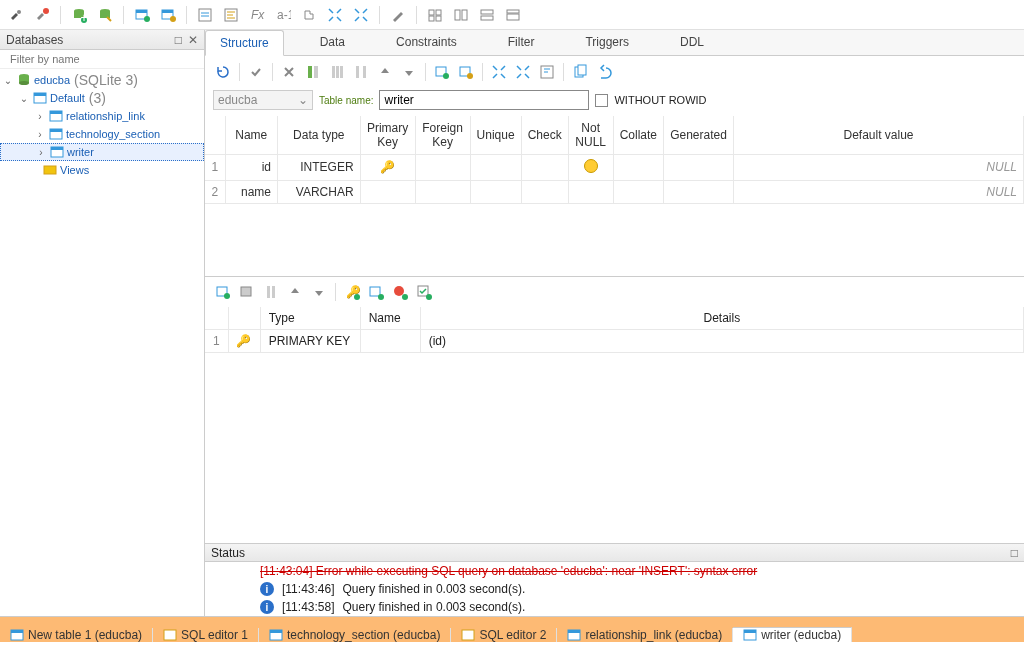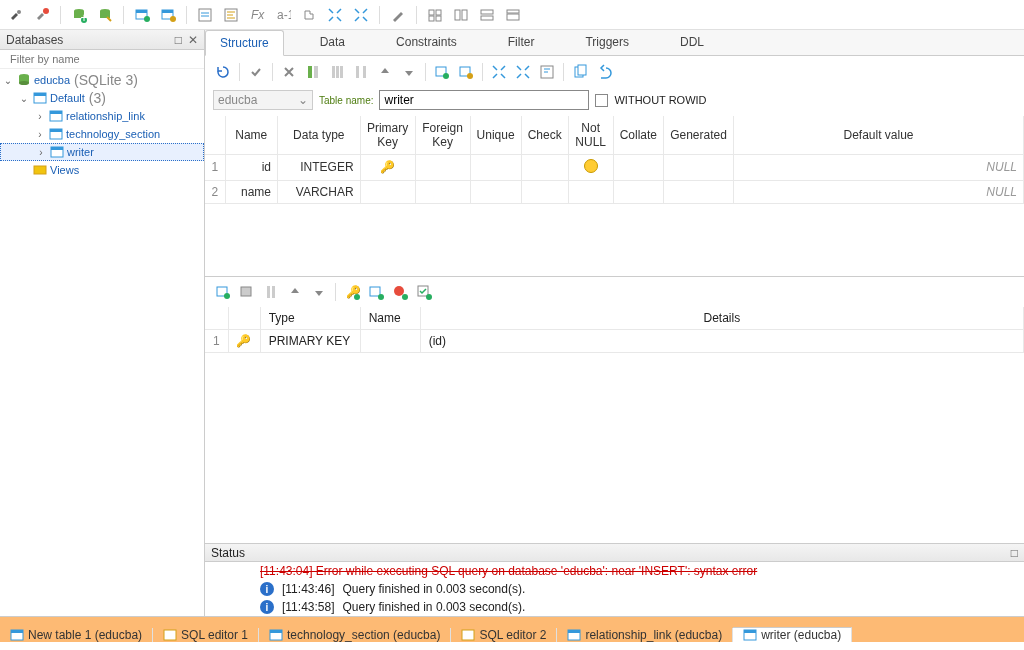--- a/index.html
+++ b/index.html
@@ -239,21 +239,21 @@
       <div class="tree-row selected" style="padding-left:34px">
         <span class="tree-arrow">›</span>
         <span class="tree-icon">
             <svg width="14" height="14">
               <rect x="1" y="2" width="12" height="10" fill="#fff" stroke="#3498db"></rect>
               <rect x="1" y="2" width="12" height="3" fill="#3498db"></rect>
             </svg>
           </span>
         <span class="tree-label">writer</span>
       </div>
-      <div class="tree-row" style="padding-left:18px">
+      <div class="tree-row" style="padding-left:28px">
         <span class="tree-arrow"></span>
         <span class="tree-icon">
             <svg width="14" height="14">
               <rect x="1" y="3" width="12" height="8" fill="#f1c40f" stroke="#d4a017"></rect>
             </svg>
           </span>
         <span class="tree-label">Views</span>
       </div>
     </div>
   </div>

